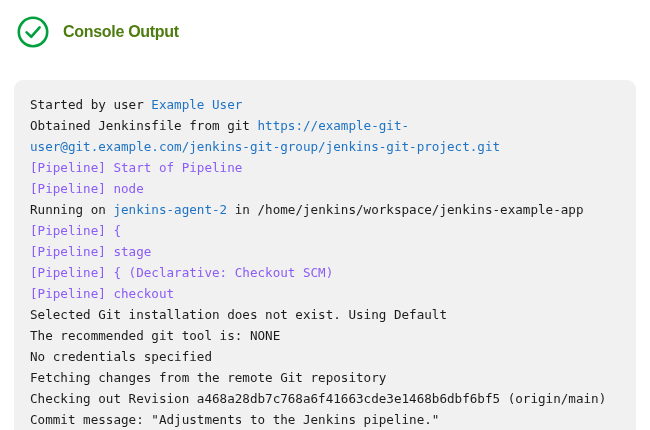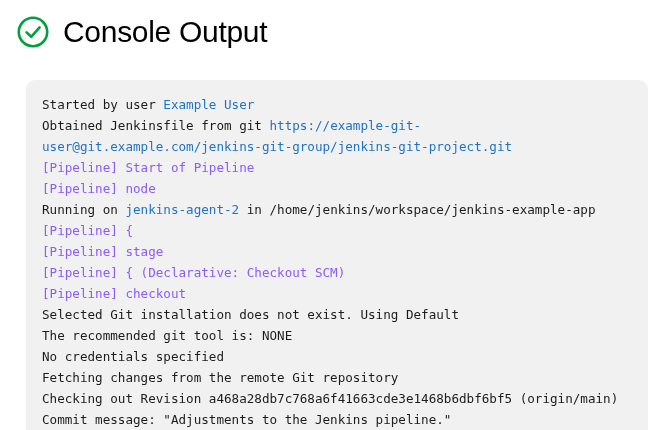--- a/index.html
+++ b/index.html
@@ -31,41 +31,40 @@
     height: 50px;
     box-sizing: border-box;
   }
   .status-icon {
     width: 34px;
     height: 34px;
     flex: 0 0 34px;
     display: block;
   }
   .page-title {
-    font-size: 30px;
-    font-weight: normal;
+    font-size: 16px;
+    font-weight: bold;
     letter-spacing: -0.3px;
-    color: #000000;
+    color: #4d7c0f;
     line-height: 1;
     white-space: nowrap;
   }
 
   
   .console-panel {
     position: absolute;
     left: 14px;
     top: 80px;
     width: 622px;
     height: 350px;
     background: #f1f1f1;
     border-radius: 9px 9px 0 0;
     box-sizing: border-box;
     padding: 14px 16px 0 16px;
     overflow: hidden;
-    margin-left: 12px;
   }
 
   .console-log {
     font-family: "DejaVu Sans Mono", "Liberation Mono", monospace;
     font-size: 12.6px;
     line-height: 21px;
     color: #1c1c1c;
     white-space: pre-wrap;
     word-break: break-all;
     margin: 0;

